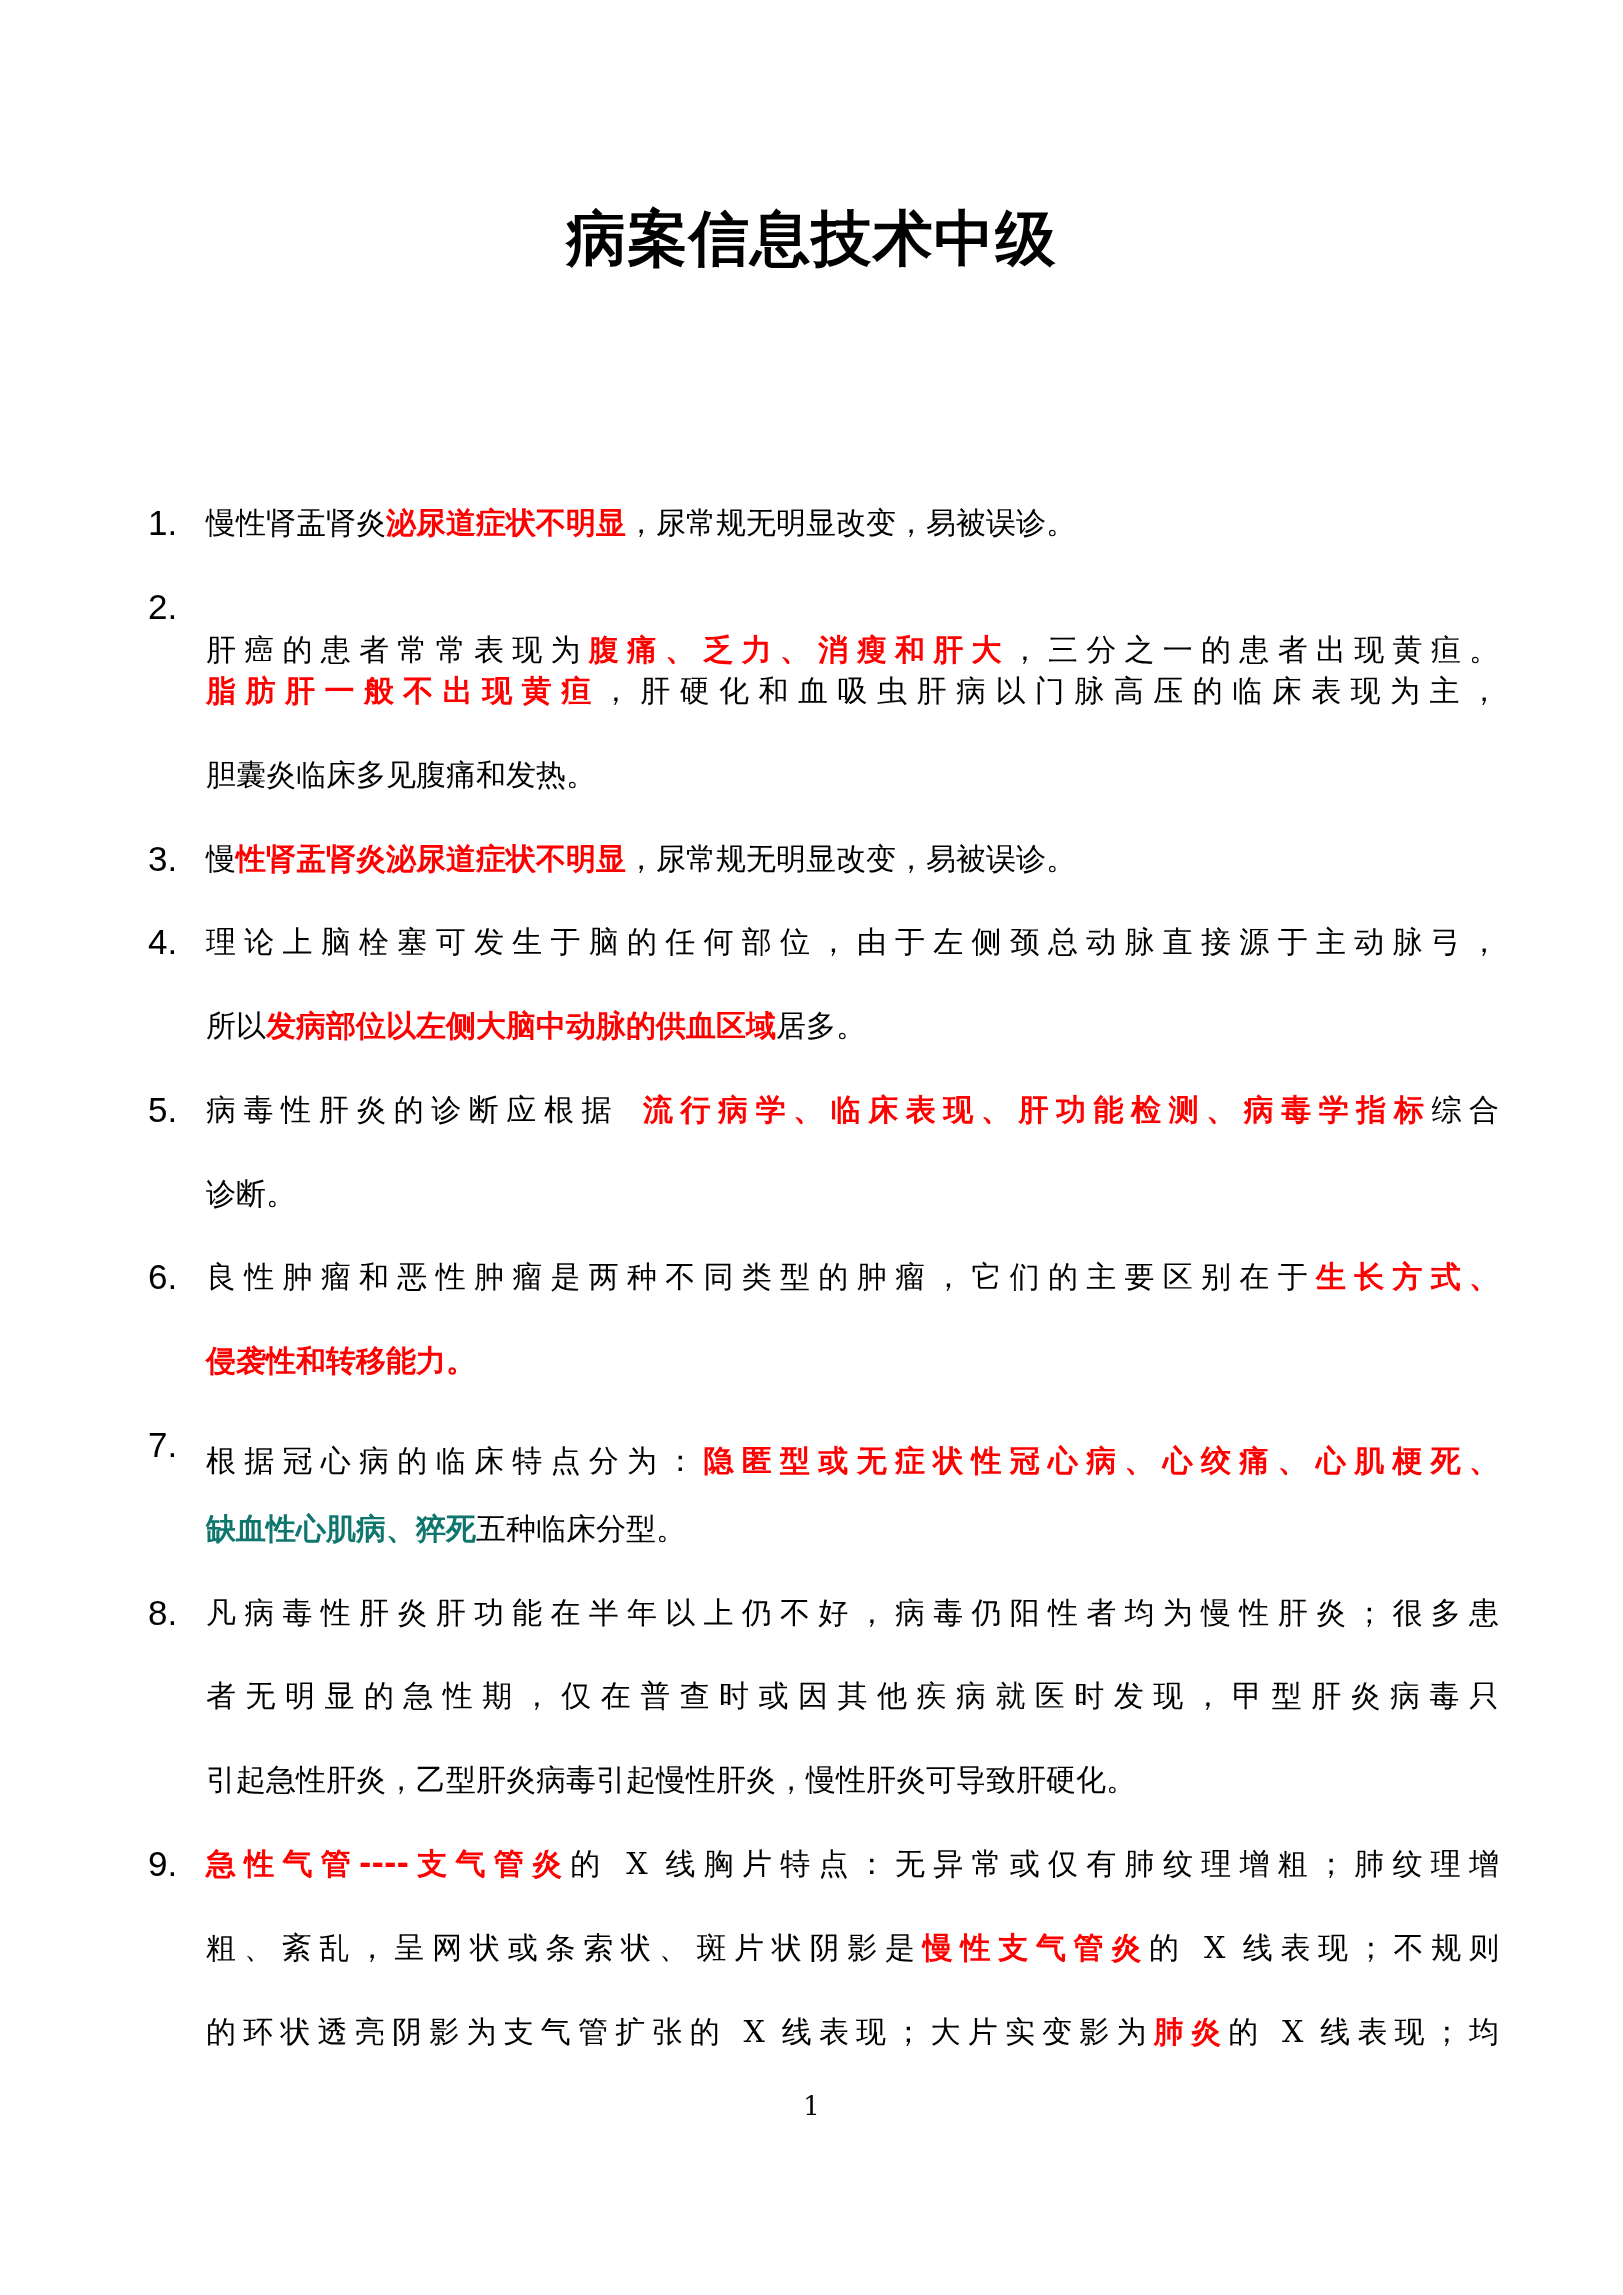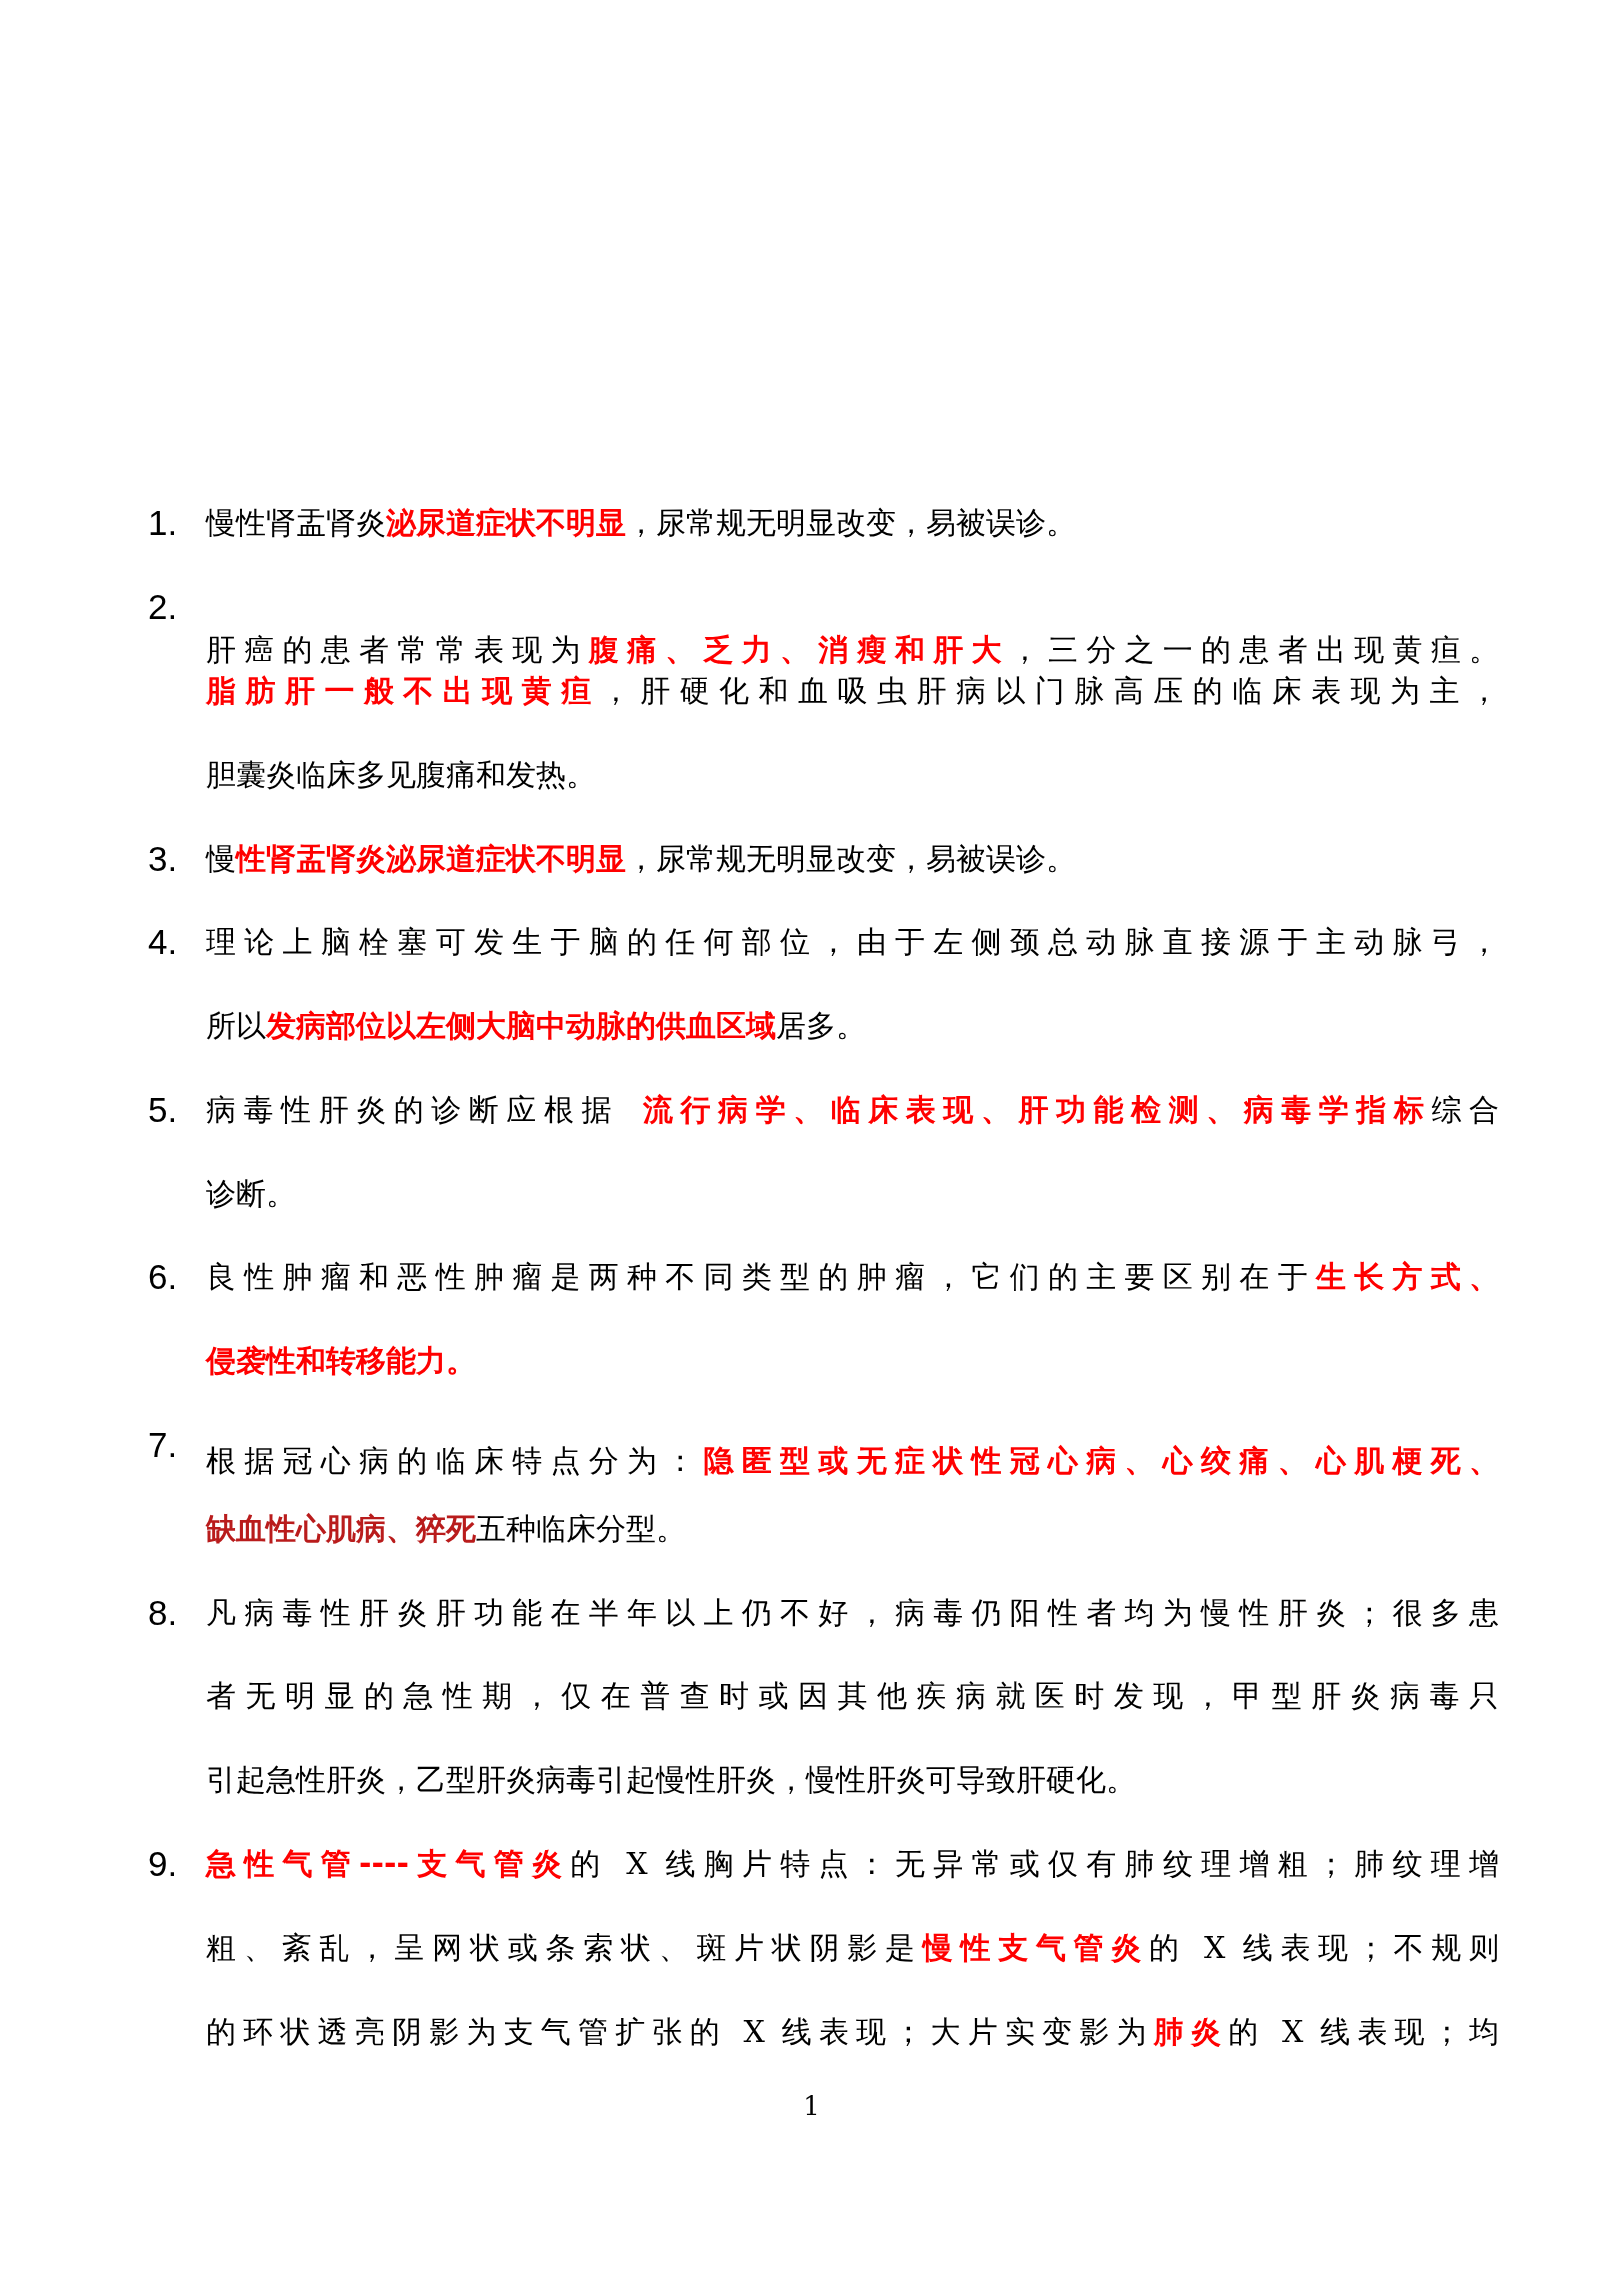--- a/index.html
+++ b/index.html
@@ -30,41 +30,42 @@
   .seg.plain { color: #000; }
   .pagenum {
     position: absolute; left: 0; width: 1623px; top: 2091px; text-align: center;
     font-family: "DejaVu Serif", "Liberation Serif", serif; font-size: 26px; color: #000;
   }
 </style>
 </head>
 <body>
 
 <div class="page">
+  <div class="title t1">病案信息技术中级</div>
   <div id="content">
       <div class="num" style="top: 497px;">1.</div>
       <div class="line last" style="top: 497px;"><span class="seg plain">慢性肾盂肾炎</span><span class="seg hl" style="color: rgb(255, 0, 0);">泌尿道症状不明显</span><span class="seg plain">，尿常规无明显改变，易被误诊。</span></div>
       <div class="num" style="top: 581px;">2.</div>
       <div class="line" style="top: 581px; margin-top: 43px;"><span class="seg plain">肝癌的患者常常表现为</span><span class="seg hl" style="color: rgb(255, 0, 0);">腹痛、乏力、消瘦和肝大</span><span class="seg plain">，三分之一的患者出现黄疸。</span></div>
       <div class="line" style="top: 665px;"><span class="seg hl" style="color: rgb(255, 0, 0);">脂肪肝一般不出现黄疸</span><span class="seg plain">，肝硬化和血吸虫肝病以门脉高压的临床表现为主，</span></div>
       <div class="line last" style="top: 749px;"><span class="seg plain">胆囊炎临床多见腹痛和发热。</span></div>
       <div class="num" style="top: 833px;">3.</div>
       <div class="line last" style="top: 833px;"><span class="seg plain">慢</span><span class="seg hl" style="color: rgb(255, 0, 0);">性肾盂肾炎泌尿道症状不明显</span><span class="seg plain">，尿常规无明显改变，易被误诊。</span></div>
       <div class="num" style="top: 916px;">4.</div>
       <div class="line" style="top: 916px;"><span class="seg plain">理论上脑栓塞可发生于脑的任何部位，由于左侧颈总动脉直接源于主动脉弓，</span></div>
       <div class="line last" style="top: 1000px;"><span class="seg plain">所以</span><span class="seg hl" style="color: rgb(255, 0, 0);">发病部位以左侧大脑中动脉的供血区域</span><span class="seg plain">居多。</span></div>
       <div class="num" style="top: 1084px;">5.</div>
       <div class="line" style="top: 1084px;"><span class="seg plain">病毒性肝炎的诊断应根据</span><span class="seg hl" style="color: rgb(255, 0, 0); margin-left: 24px;">流行病学、临床表现、肝功能检测、病毒学指标</span><span class="seg plain">综合</span></div>
       <div class="line last" style="top: 1168px;"><span class="seg plain">诊断。</span></div>
       <div class="num" style="top: 1251px;">6.</div>
       <div class="line" style="top: 1251px;"><span class="seg plain">良性肿瘤和恶性肿瘤是两种不同类型的肿瘤，它们的主要区别在于</span><span class="seg hl" style="color: rgb(255, 0, 0);">生长方式、</span></div>
       <div class="line last" style="top: 1335px; text-align: center;"><span class="seg hl" style="color: rgb(255, 0, 0);">侵袭性和转移能力。</span></div>
       <div class="num" style="top: 1419px;">7.</div>
       <div class="line" style="top: 1419px; margin-top: 16px;"><span class="seg plain">根据冠心病的临床特点分为：</span><span class="seg hl" style="color: rgb(255, 0, 0);">隐匿型或无症状性冠心病、心绞痛、心肌梗死、</span></div>
-      <div class="line last" style="top: 1503px;"><span class="seg hl" style="color: #b91c1c; font-family: Liberation Mono, monospace;">缺血性心肌病、猝死</span><span class="seg plain">五种临床分型。</span></div>
+      <div class="line last" style="top: 1503px;"><span class="seg hl" style="color: #0f766e; font-family: Liberation Mono, monospace;">缺血性心肌病、猝死</span><span class="seg plain">五种临床分型。</span></div>
       <div class="num" style="top: 1587px;">8.</div>
       <div class="line" style="top: 1587px;"><span class="seg plain">凡病毒性肝炎肝功能在半年以上仍不好，病毒仍阳性者均为慢性肝炎；很多患</span></div>
       <div class="line" style="top: 1670px;"><span class="seg plain">者无明显的急性期，仅在普查时或因其他疾病就医时发现，甲型肝炎病毒只</span></div>
       <div class="line last" style="top: 1754px;"><span class="seg plain">引起急性肝炎，乙型肝炎病毒引起慢性肝炎，慢性肝炎可导致肝硬化。</span></div>
       <div class="num" style="top: 1838px;">9.</div>
       <div class="line" style="top: 1838px;"><span class="seg hl" style="color: rgb(255, 0, 0);">急性气管----支气管炎</span><span class="seg plain">的 X 线胸片特点：无异常或仅有肺纹理增粗；肺纹理增</span></div>
       <div class="line" style="top: 1922px;"><span class="seg plain">粗、紊乱，呈网状或条索状、斑片状阴影是</span><span class="seg hl" style="color: rgb(255, 0, 0);">慢性支气管炎</span><span class="seg plain">的 X 线表现；不规则</span></div>
       <div class="line" style="top: 2006px;"><span class="seg plain">的环状透亮阴影为支气管扩张的 X 线表现；大片实变影为</span><span class="seg hl" style="color: rgb(255, 0, 0);">肺炎</span><span class="seg plain">的 X 线表现；均</span></div>
     </div>
   <div class="pagenum">1</div>

